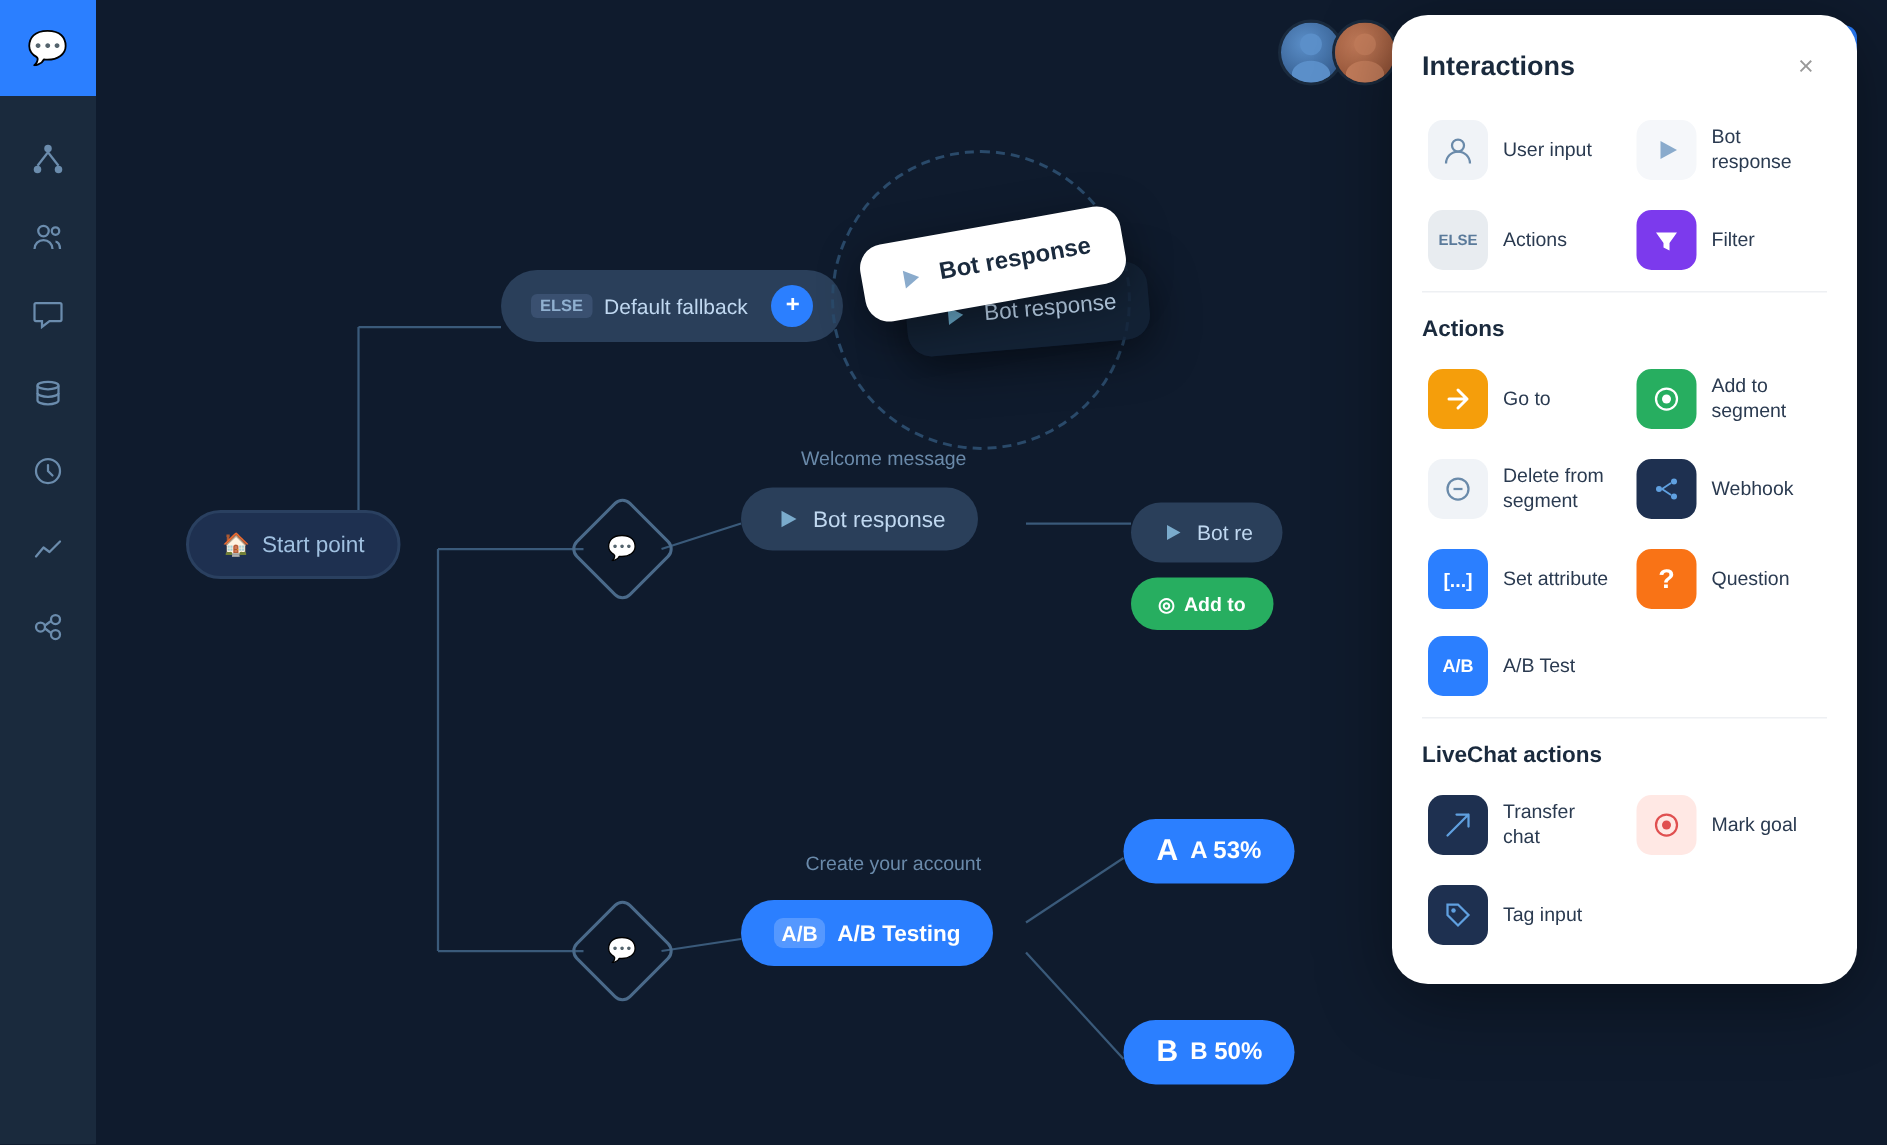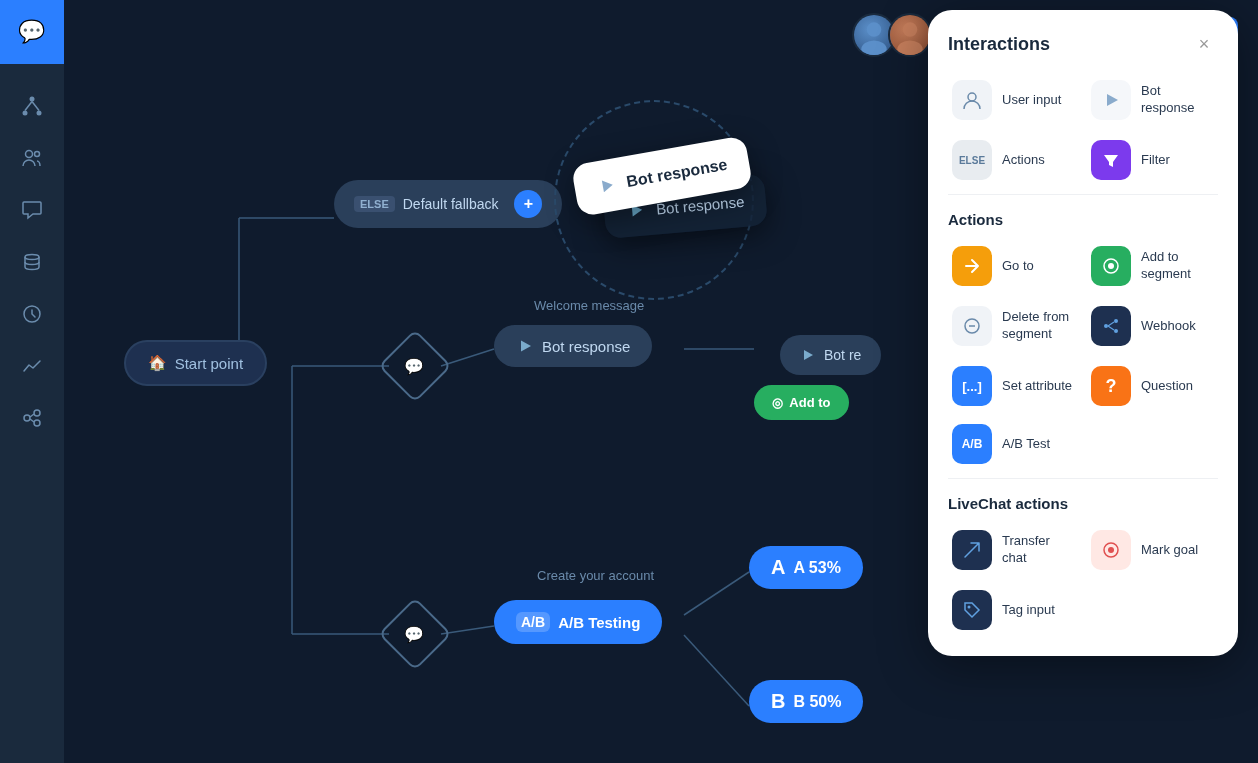--- a/index.html
+++ b/index.html
@@ -234,21 +234,21 @@
       width: 200px;
       height: 200px;
       border-radius: 50%;
       border: 2px dashed #2a4a6a;
       z-index: 1;
     }
 
     
     .bot-response-partial {
       position: absolute;
-      left: 716px;
+      left: 690px;
       top: 265px;
       background: #2a3f5a;
       border-radius: 24px;
       padding: 12px 20px;
       color: #c0d8f0;
       font-size: 14px;
       font-weight: 500;
       display: flex;
       align-items: center;
       gap: 8px;

